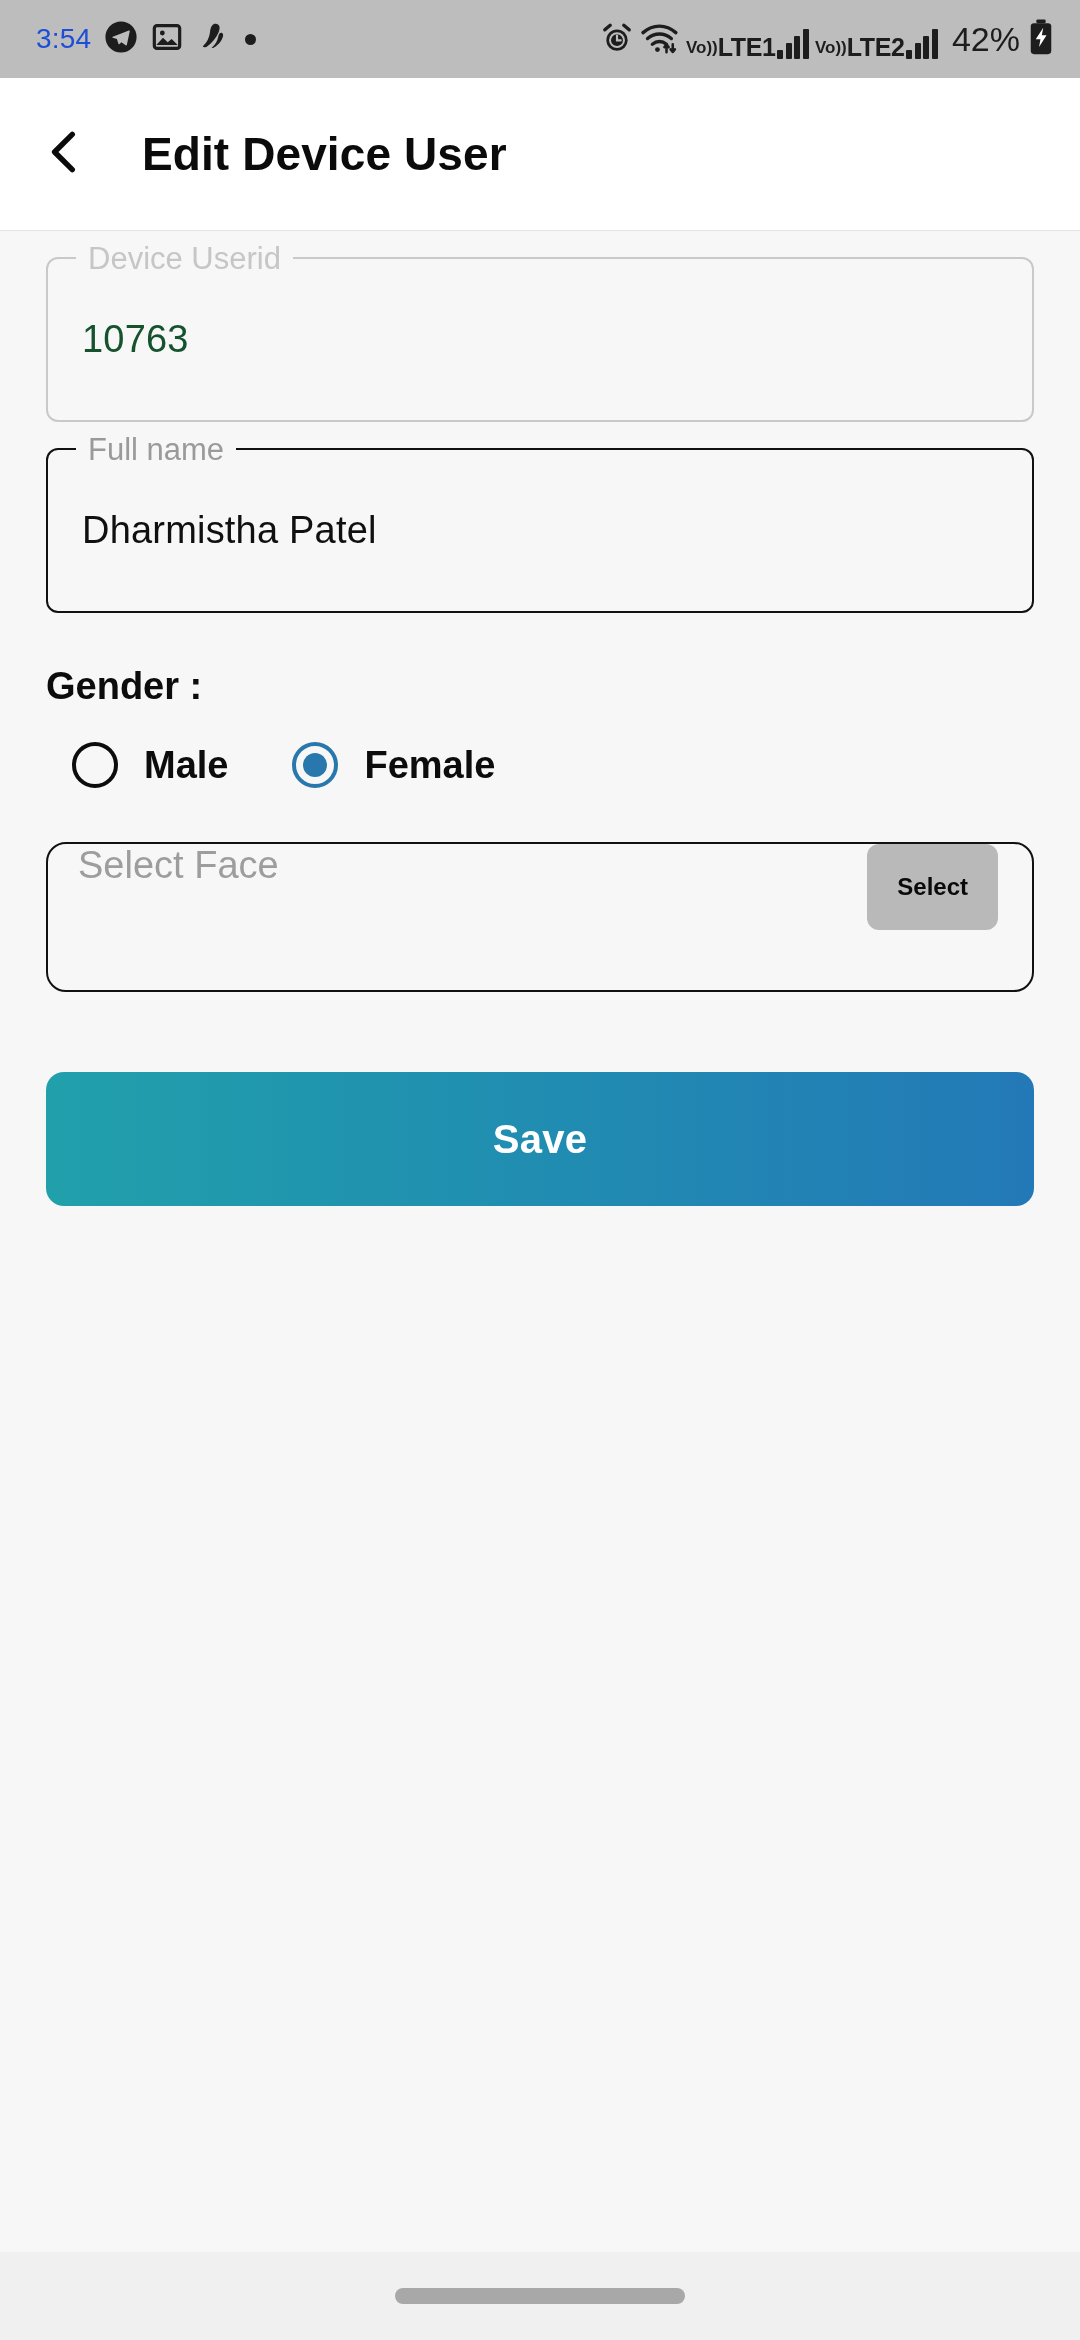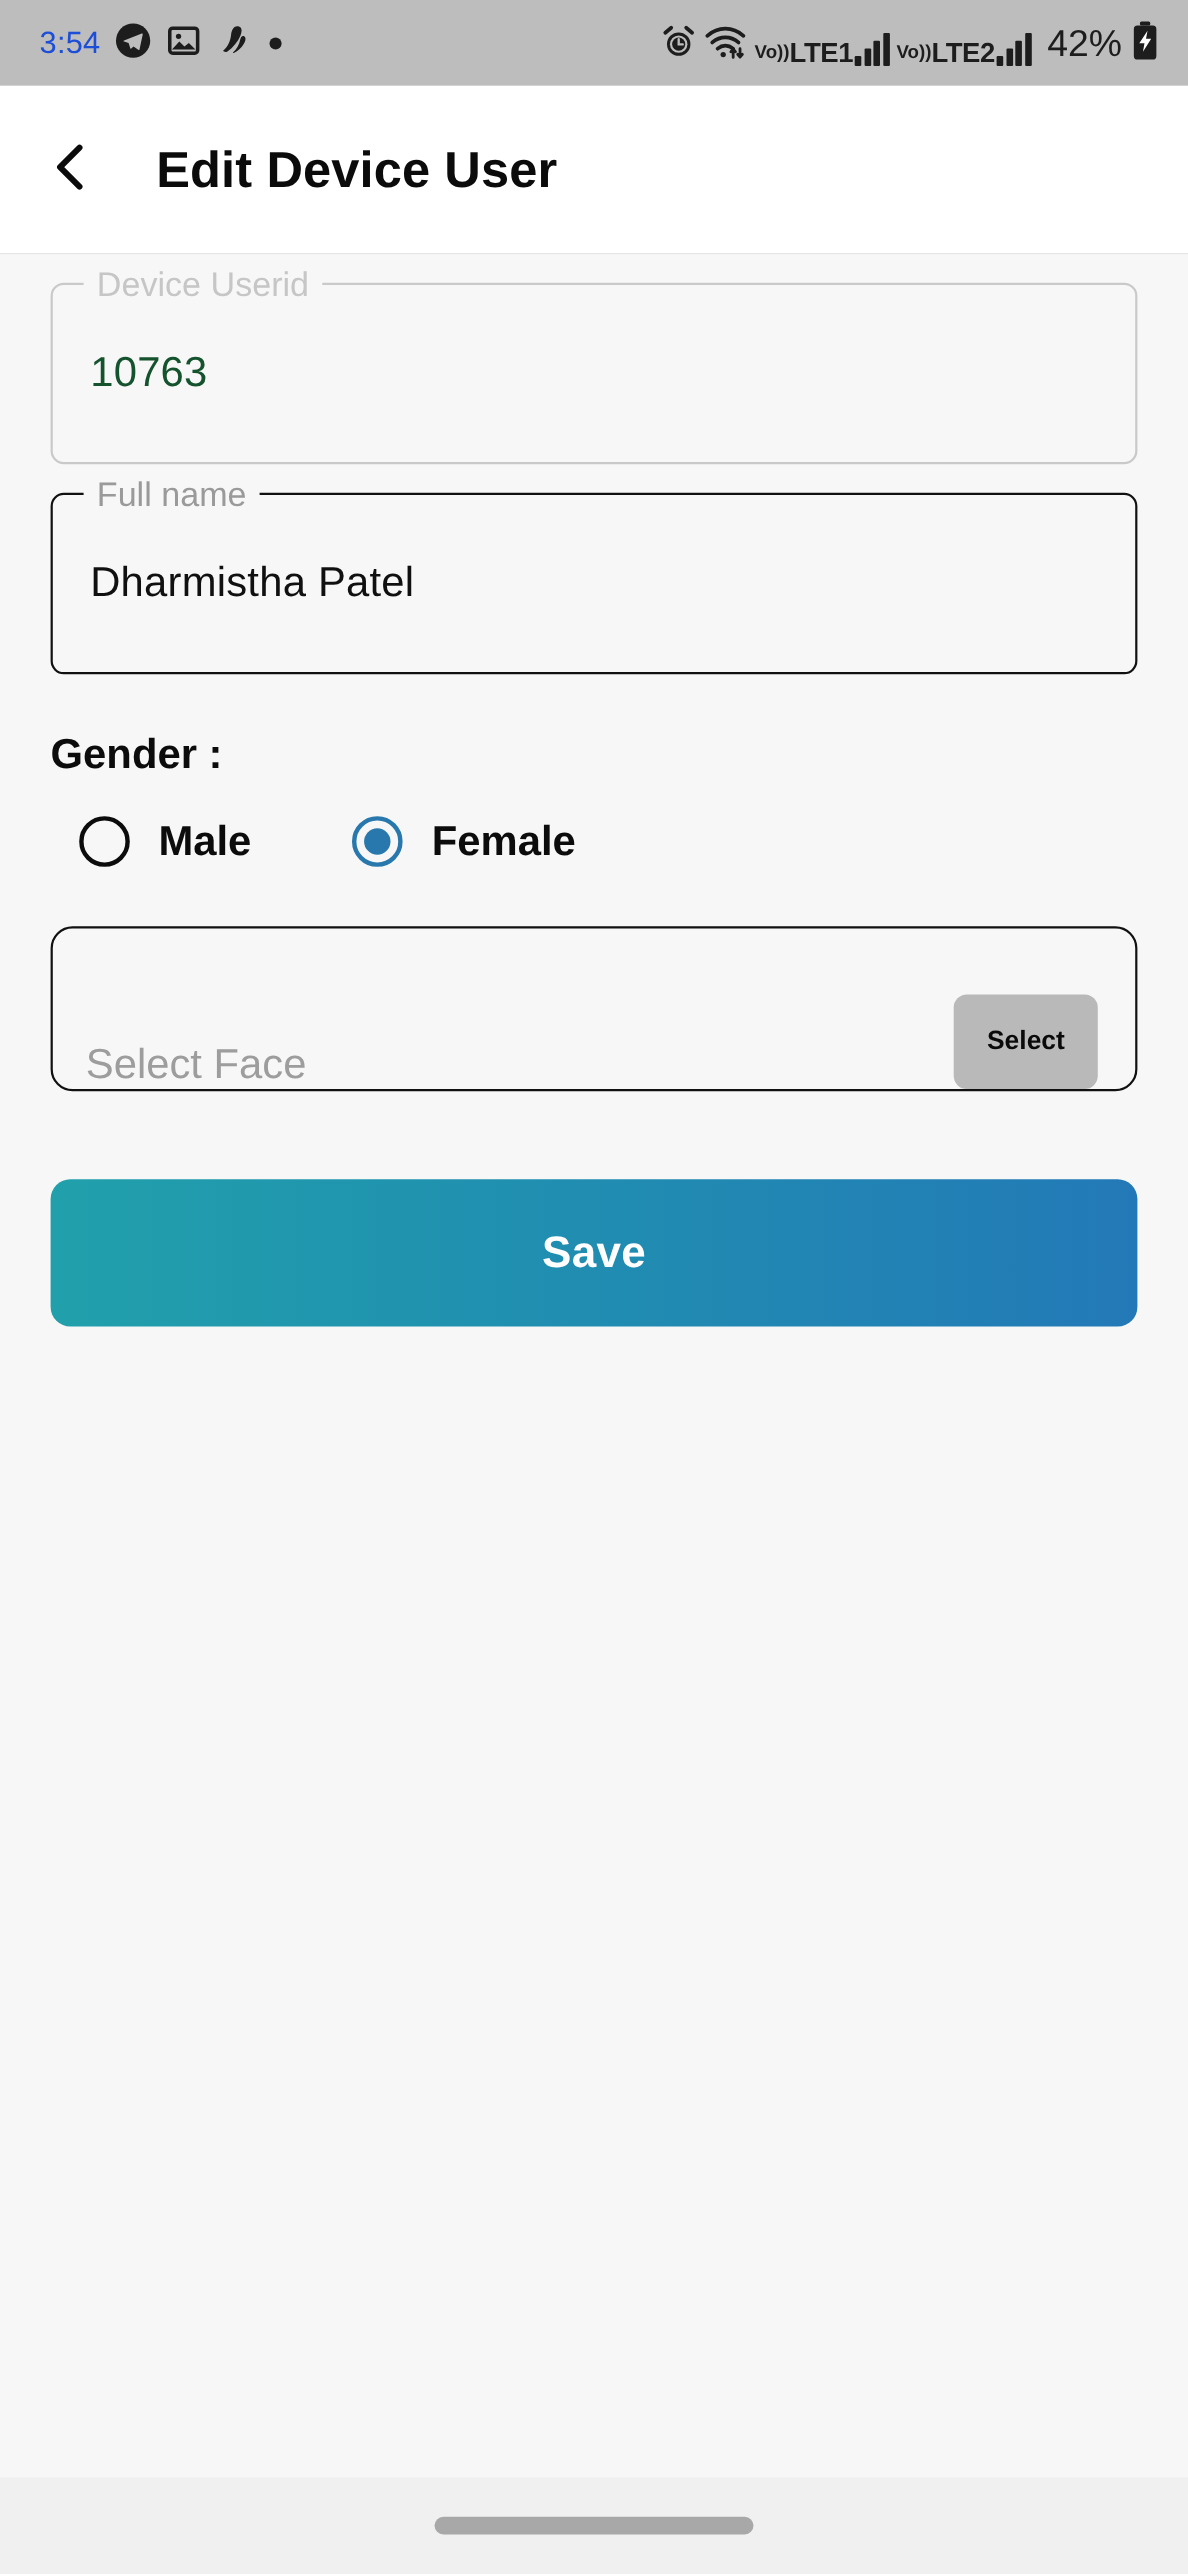--- a/index.html
+++ b/index.html
@@ -87,21 +87,20 @@
 
   
   .gender-label{
     margin-top:52px;
     font-size:38px; font-weight:700; color:#0c0c0c;
   }
   .radio-row{
     display:flex; align-items:center;
     margin-top:34px;
     padding-left:26px;
-    gap:28px;
   }
   .radio-item{ display:flex; align-items:center; cursor:pointer; }
   .radio-item + .radio-item{ margin-left:64px; }
   .radio{
     width:46px; height:46px; border-radius:50%;
     border:4px solid #0c0c0c;
     flex:0 0 auto;
     display:flex; align-items:center; justify-content:center;
   }
   .radio.on{ border-color:#2878ad; }
@@ -113,21 +112,21 @@
     margin-left:26px;
     font-size:38px; font-weight:700; color:#0c0c0c;
   }
 
   
   .face-field{
     margin-top:54px;
     height:150px;
     border:2px solid #111111;
     border-radius:20px;
-    display:flex; align-items:flex-end; justify-content:space-between;
+    display:flex; align-items:flex-start; justify-content:space-between;
     padding:0 34px 0 30px;
   }
   .face-placeholder{
     font-size:38px; color:#9d9d9d;
   }
   .select-btn{
     background:#b9b9b9;
     border:none; border-radius:12px;
     padding:0 30px;
     height:86px;

